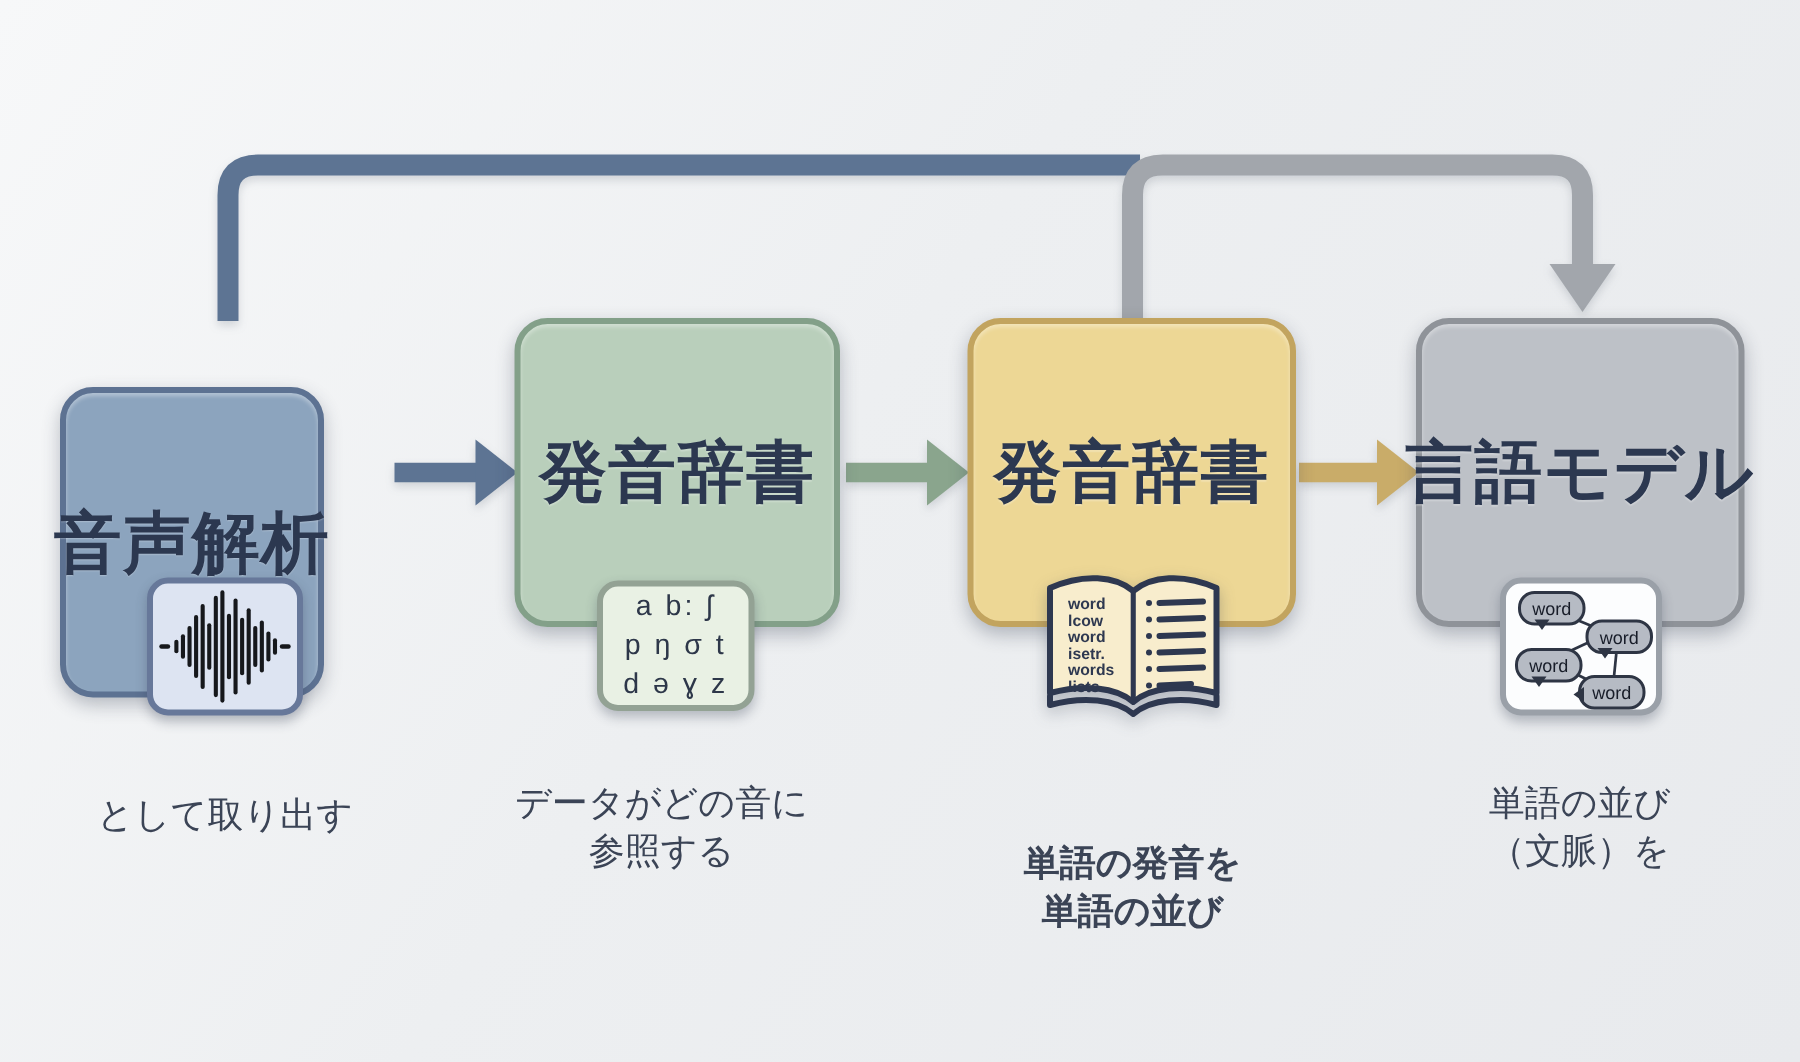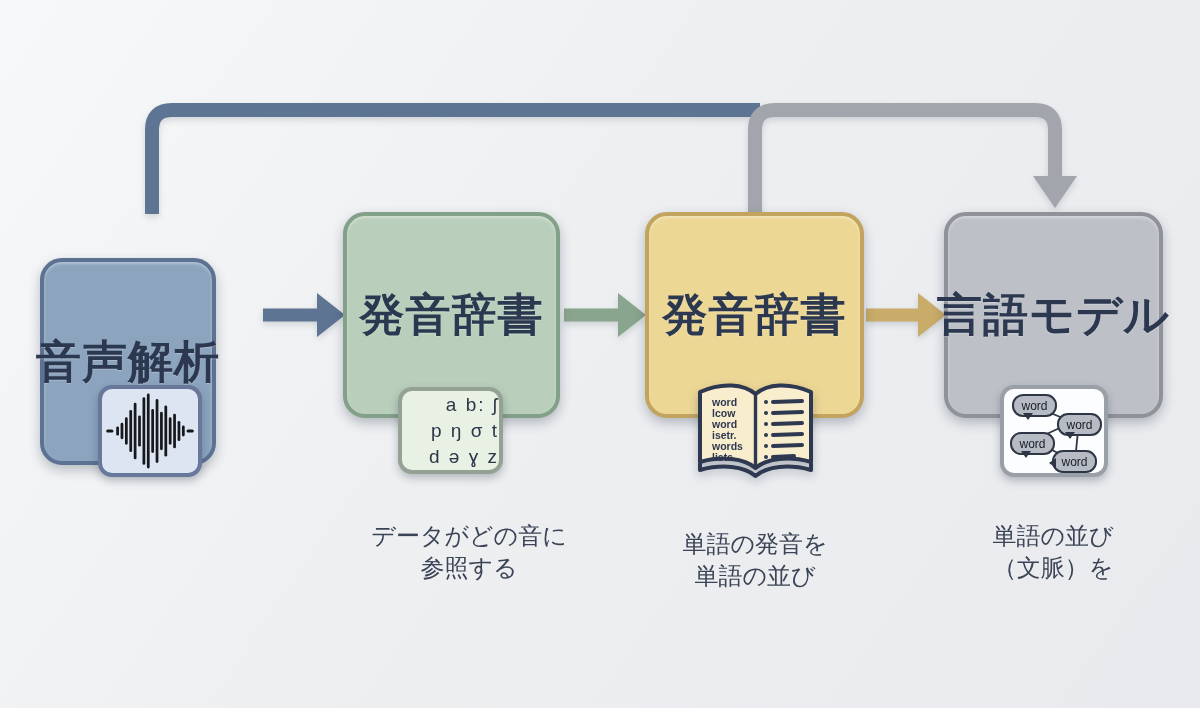--- a/index.html
+++ b/index.html
@@ -29,21 +29,21 @@
   }
   .stage-title {
     font-size: 45px; font-weight: bold; letter-spacing: 1px;
     color: #2c3850; white-space: nowrap;
     text-shadow: 0 1px 1px rgba(255,255,255,0.25);
   }
   
   .icon-tile {
     position: absolute; border-radius: 14px; border: 4px solid;
     box-shadow: 0 4px 8px rgba(45,55,75,0.30);
-    display: flex; align-items: flex-end; justify-content: center;
+    display: flex; align-items: center; justify-content: center;
     z-index: 5;
   }
   .icon-waveform { left: 98px; top: 385px; width: 104px; height: 92px;
     background: #dde4f2; border-color: #67789a; }
   .icon-phonetic { left: 398px; top: 387px; width: 105px; height: 87px;
     background: #e9f1e4; border-color: #93a294; flex-direction: column; }
   .icon-wordgraph { left: 1000px; top: 385px; width: 108px; height: 92px;
     background: #fcfdfe; border-color: #9aa0a8; }
   .icon-book { position: absolute; left: 692px; top: 376px; width: 127px; height: 109px;
     z-index: 5; filter: drop-shadow(0 4px 5px rgba(45,55,75,0.30)); }
@@ -188,28 +188,29 @@
         </g>
       </svg>
       <div class="word-bubble tail-down" style="left:8px;  top:5px;">word</div>
       <div class="word-bubble tail-downl" style="left:53px; top:24px;">word</div>
       <div class="word-bubble tail-down" style="left:6px;  top:43px;">word</div>
       <div class="word-bubble tail-left" style="left:48px; top:61px;">word</div>
     </div>
   </div>
 
   <div class="desc-block" style="left:10px; top:528px;">
-  </div>
-
-  <div class="desc-block" style="left:329px; top:520px;">
+    <span class="desc-line">として取り出す</span>
+  </div>
+
+  <div class="desc-block" style="left:301px; top:520px;">
     <span class="desc-line">データがどの音に</span>
     <span class="desc-line">参照する</span>
   </div>
 
-  <div class="desc-block" style="left:615px; top:528px;">
+  <div class="desc-block" style="left:615px; top:560px;font-weight:bold;">
     <span class="desc-line">単語の発音を</span>
     <span class="desc-line">単語の並び</span>
   </div>
 
   <div class="desc-block" style="left:913px; top:520px;">
     <span class="desc-line">単語の並び</span>
     <span class="desc-line">（文脈）を</span>
   </div>
 
 </div>

